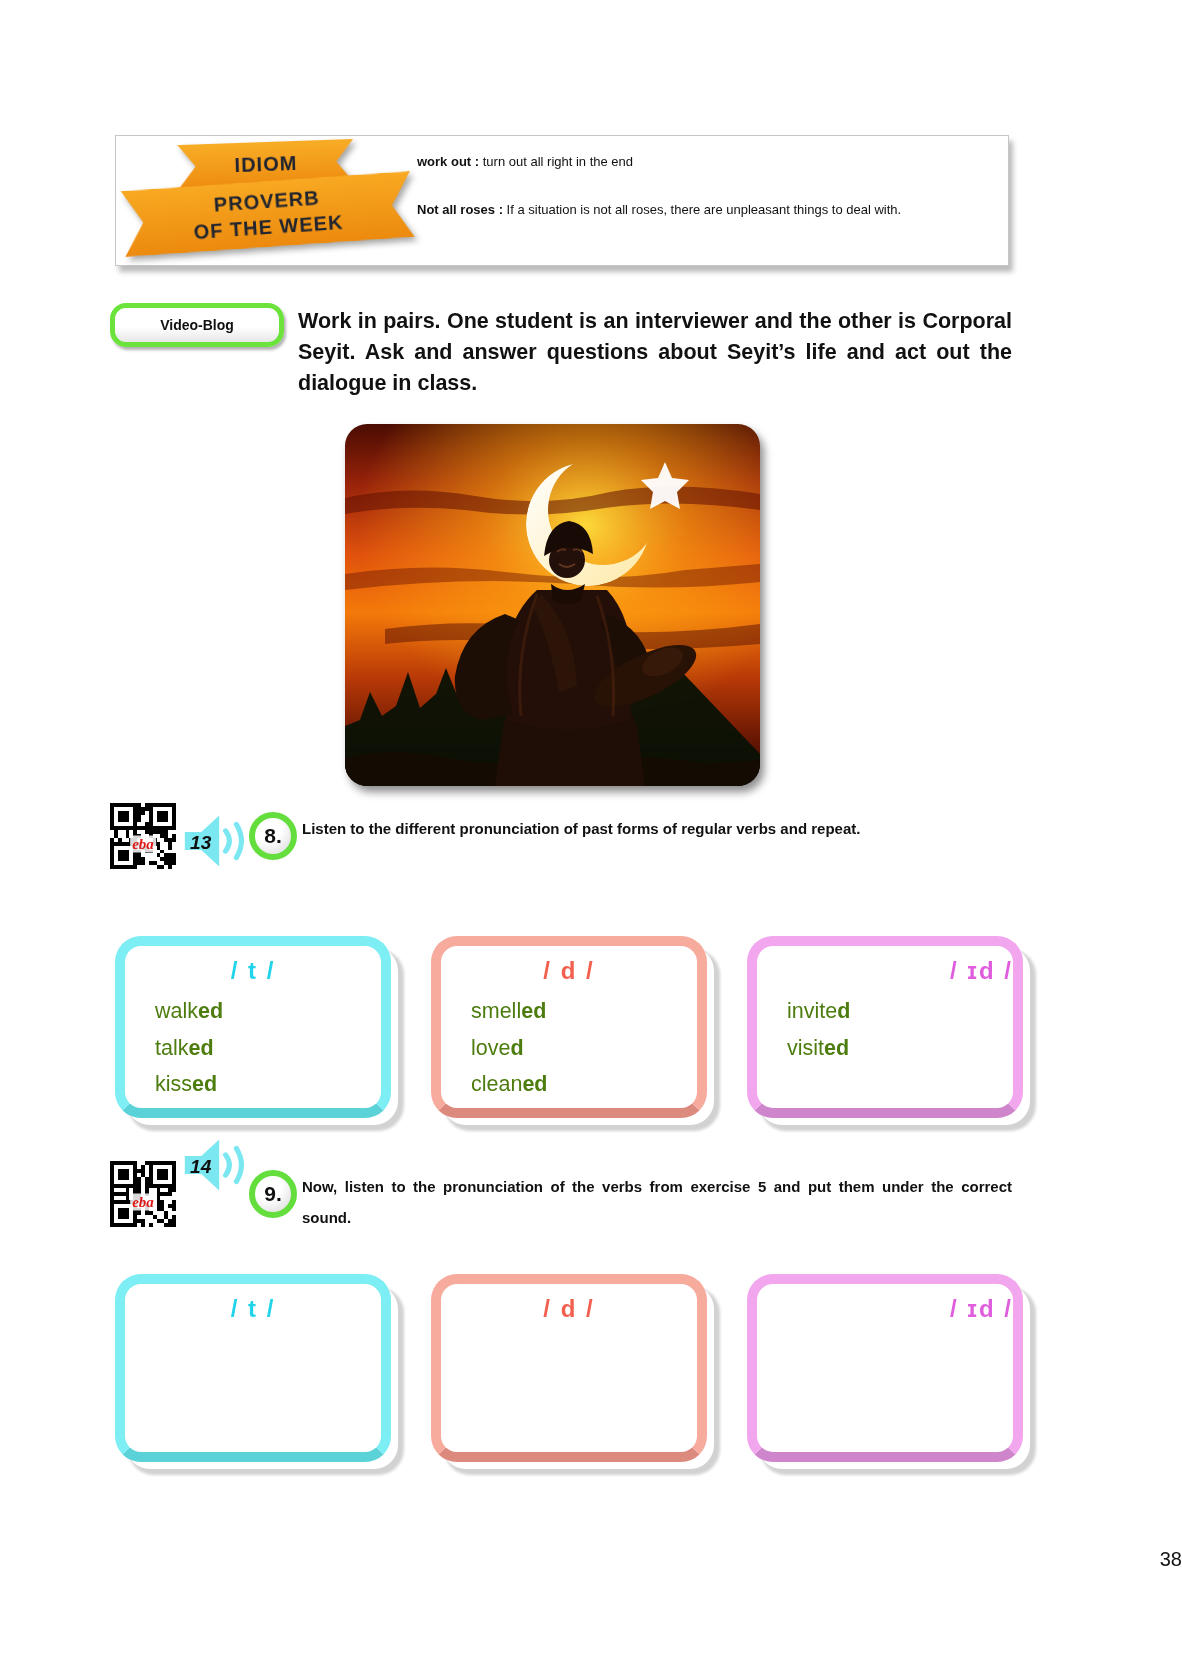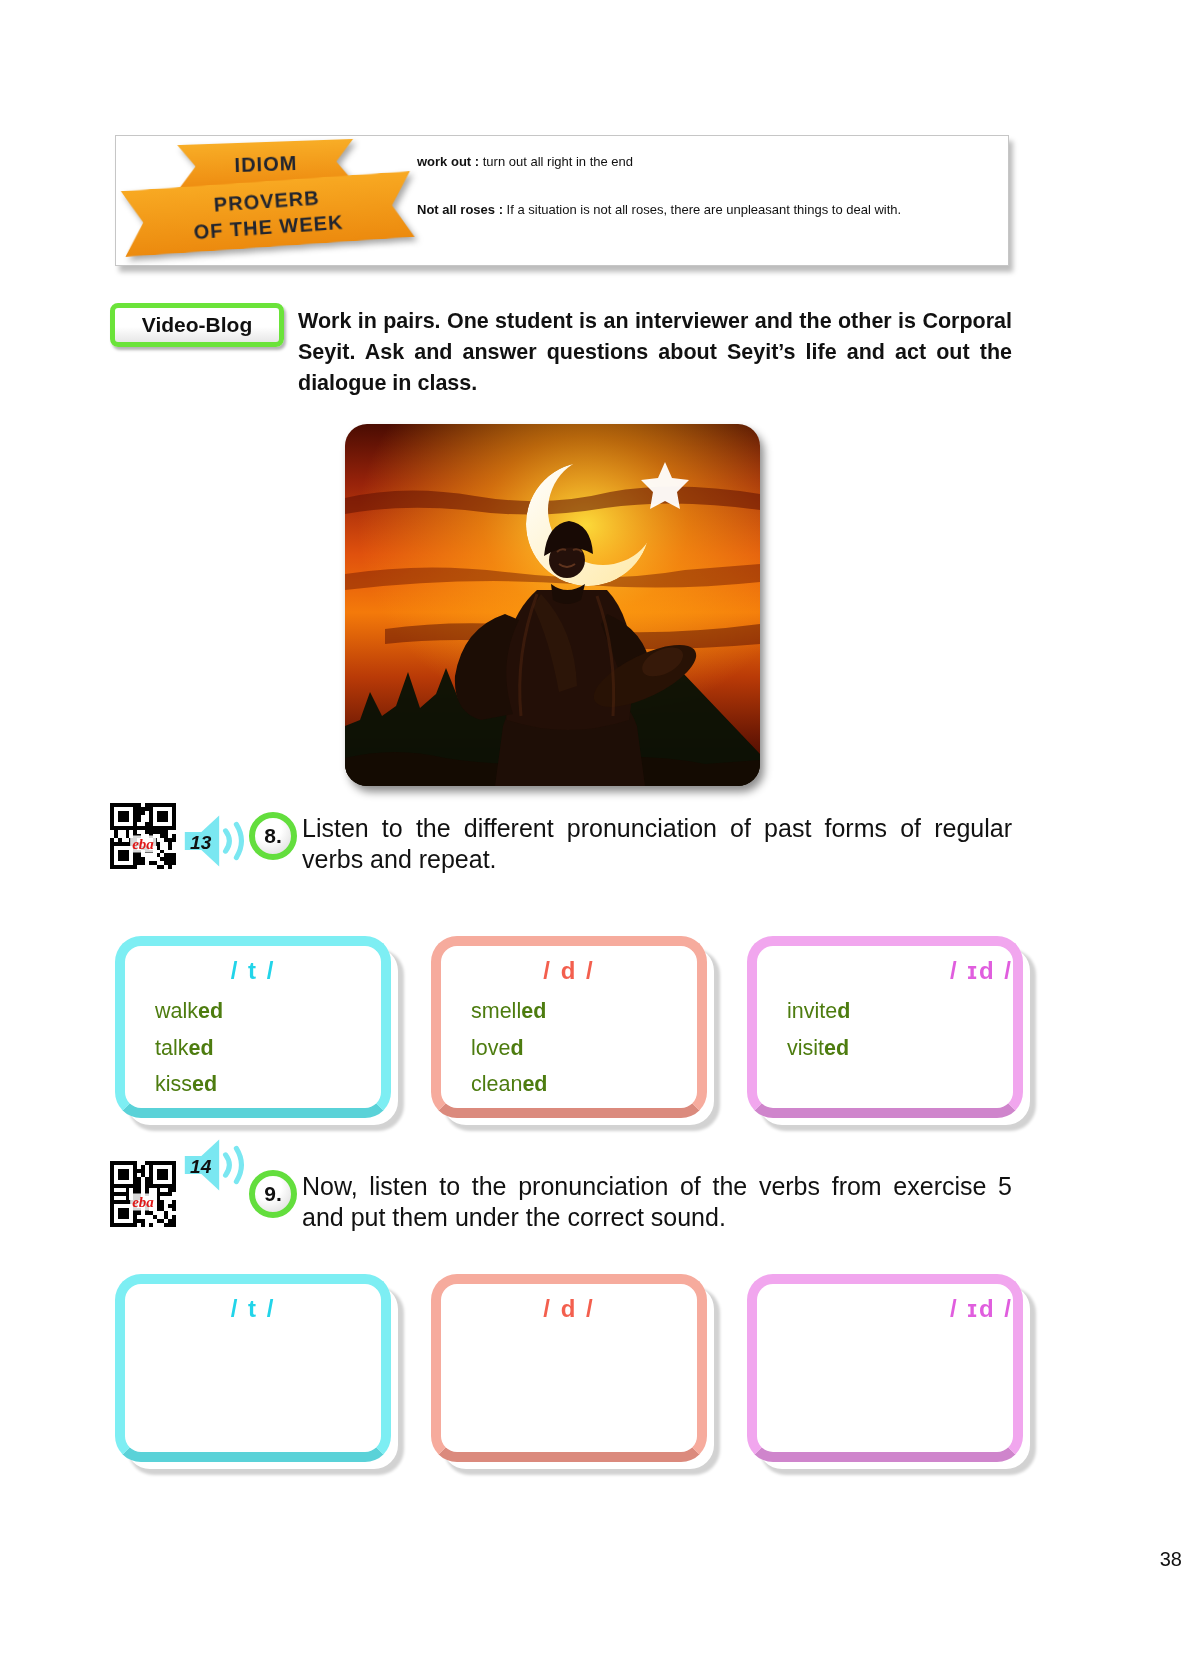--- a/index.html
+++ b/index.html
@@ -38,25 +38,25 @@
     background:linear-gradient(180deg,#f8a922,#ec8a0e);
     clip-path:polygon(0 0,100% 0,93% 50%,100% 100%,0 100%,7% 50%);
     transform:rotate(-2deg);
     display:flex; flex-direction:column; align-items:center; justify-content:center;
     font-weight:800; font-size:20px; letter-spacing:1px; color:#20242f; line-height:26px;
   }
 
   
   .vb-badge {
     position:absolute; left:110px; top:303px; width:174px; height:44px;
-    border:5px solid #6be33a; border-radius:8px;
+    border:5px solid #6be33a; border-radius:16px;
     background:linear-gradient(180deg,#ffffff 55%,#e7e7e7);
     box-shadow:2px 3px 3px rgba(0,0,0,.3);
     display:flex; align-items:center; justify-content:center;
-    font-weight:700; font-size:21px; color:#101010;
+    font-weight:700; font-size:14px; color:#101010;
   }
   .vb-text {
     position:absolute; left:298px; top:306px; width:714px;
     font-weight:700; font-size:21.5px; line-height:31px; text-align:justify;
   }
 
   
   .statue {
     position:absolute; left:345px; top:424px; width:415px; height:362px;
     border-radius:22px; overflow:hidden;
@@ -77,21 +77,21 @@
   .speaker svg { width:100%; height:100%; }
   .num-circle {
     position:absolute; width:48px; height:48px; border-radius:50%;
     border:6px solid #63de3d;
     background:radial-gradient(circle at 35% 28%, #ffffff 40%, #d7d7d7 100%);
     display:flex; align-items:center; justify-content:center;
     font-weight:800; font-size:21px; color:#111;
   }
   .ex-text {
     position:absolute; left:302px; width:710px;
-    font-weight:400; font-size:25px; line-height:31px; text-align:justify;
+    font-weight:700; font-size:15px; line-height:31px; text-align:justify;
   }
 
   
   .card {
     position:absolute; width:276px; border-radius:26px; background:#fff;
     box-shadow:9px 9px 0 -2px #ffffff, 13px 13px 3px #d2d2d2;
   }
   .card-inner {
     width:100%; height:100%; border-radius:26px; background:#fff;
     border:10px solid var(--bc); border-bottom-color:var(--bcd);

